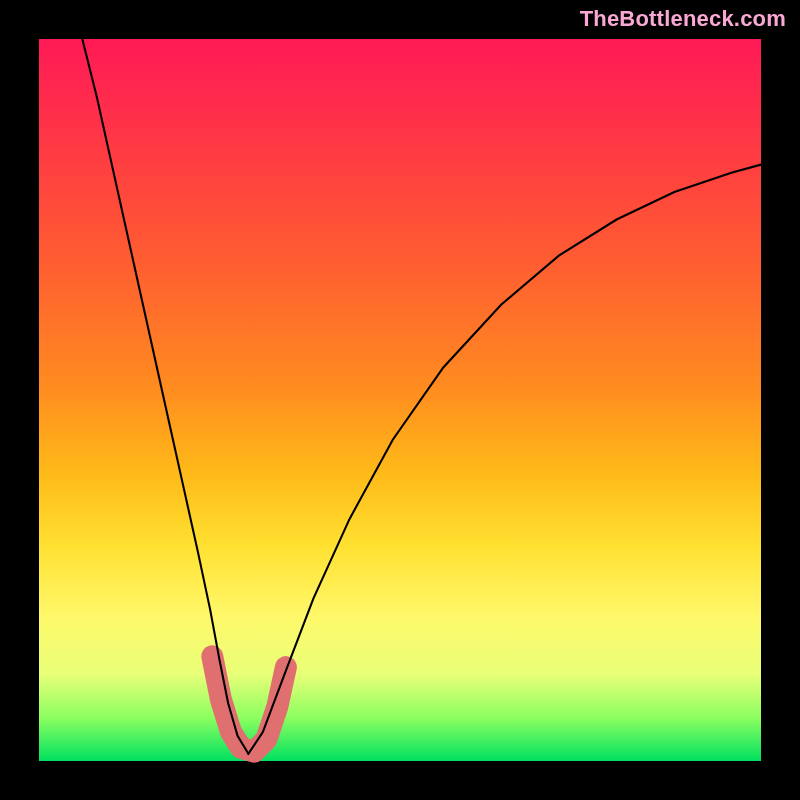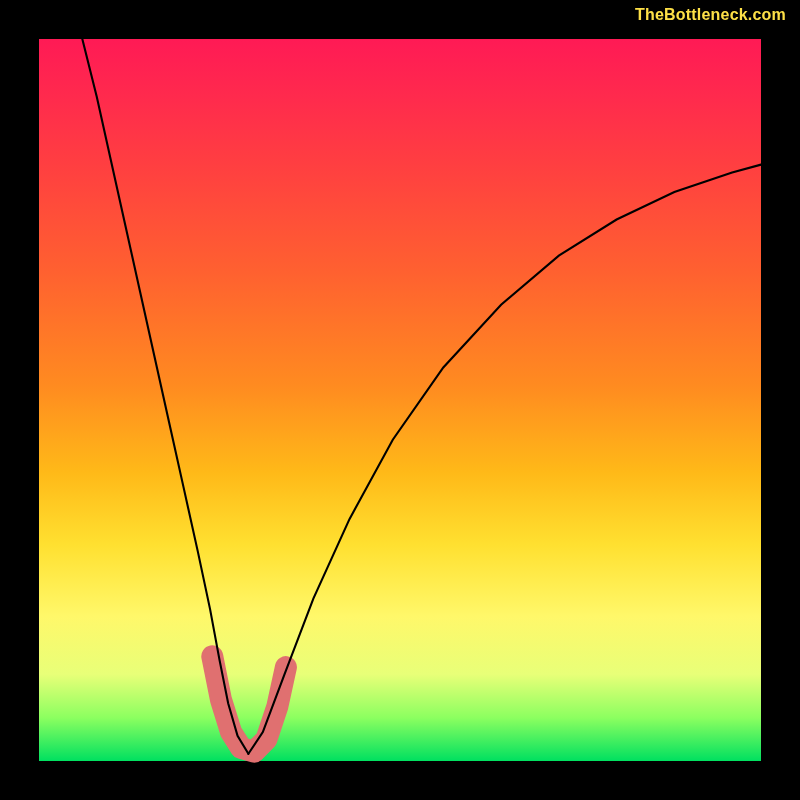--- a/index.html
+++ b/index.html
@@ -13,22 +13,22 @@
   }
   .frame {
     position: absolute;
     inset: 0;
     background: #000;
   }
   .watermark {
     position: absolute;
     top: 6px;
     right: 14px;
-    color: #fde047;
-    font-size: 16px;
+    color: #f9a8d4;
+    font-size: 22px;
     font-weight: 600;
     letter-spacing: 0.2px;
     z-index: 10;
   }
   .plot {
     position: absolute;
     left: 39px;
     top: 39px;
     width: 722px;
     height: 722px;

